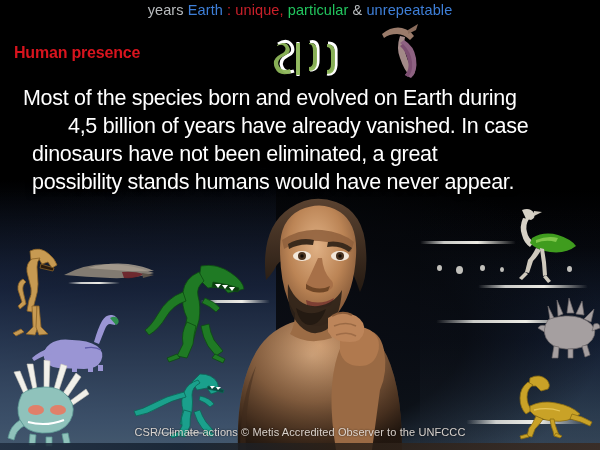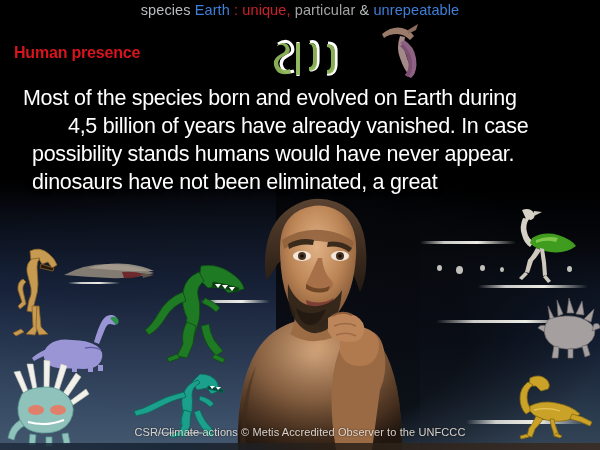--- a/index.html
+++ b/index.html
@@ -67,21 +67,21 @@
     width: 100%;
     text-align: center;
     font-size: 14.5px;
     letter-spacing: 0.1px;
     white-space: nowrap;
   }
   .subtitle span { vertical-align: baseline; }
   .t-grey  { color: #b9bcbe; }
   .t-blue  { color: #3e7fd8; }
   .t-red   { color: #c9202a; }
-  .t-yellow{ color: #a3a3a3; }
+  .t-yellow{ color: #22c55e; }
 
   .coincidence {
     position: absolute;
     right: 7px;
     top: 19px;
     font-size: 19px;
     font-weight: bold;
     white-space: nowrap;
     letter-spacing: -0.2px;
   }
@@ -419,29 +419,29 @@
         <path d="M4 16 q10 -8 20 -6 q8 2 12 8 l-4 4 q-6 -6 -13 -6 q-8 0 -13 4z" fill="#9a7b6a"></path>
         <path d="M30 12 l10 -6 -2 6 -8 4z" fill="#8a6c5c"></path>
         <path d="M22 18 q-4 12 0 22 q4 12 10 18 l5 -3 q-6 -8 -9 -18 q-3 -10 -1 -18z" fill="#a38a88"></path>
         <path d="M26 22 q10 6 12 18 q2 14 -5 20 l-6 -3 q6 -6 4 -17 q-2 -11 -9 -15z" fill="#8e6282"></path>
         <path d="M25 26 q8 8 9 18 q1 10 -4 15 l-3 -2 q5 -6 3 -14 q-2 -10 -8 -15z" fill="#7d4f72"></path>
       </g>
     </svg>
   </div>
 
   <div class="subtitle">
-    <span class="t-grey">species </span><span class="t-blue">Earth </span><span class="t-red">: </span><span class="t-red">unique</span><span class="t-red">, </span><span class="t-yellow">particular </span><span class="t-grey">&amp; </span><span class="t-blue">unrepeatable</span>
+    <span class="t-grey">years </span><span class="t-blue">Earth </span><span class="t-red">: </span><span class="t-red">unique</span><span class="t-red">, </span><span class="t-yellow">particular </span><span class="t-grey">&amp; </span><span class="t-blue">unrepeatable</span>
   </div>
 
 
   <div class="section-title">Human presence</div>
 
   <div class="body-text">
     <span class="ln ln1">Most of the species born and evolved on Earth during</span>
     <span class="ln ln2">4,5 billion of years have already vanished. In case</span>
+    <span class="ln ln3">dinosaurs have not been eliminated, a great</span>
     <span class="ln ln4">possibility stands humans would have never appear.</span>
-    <span class="ln ln3">dinosaurs have not been eliminated, a great</span>
   </div>
 
   <div class="footer">CSR/Climate actions ©  Metis  Accredited Observer to the UNFCCC</div>
   <div class="footer-bar"></div>
 
 </div>
 
 </body></html>

